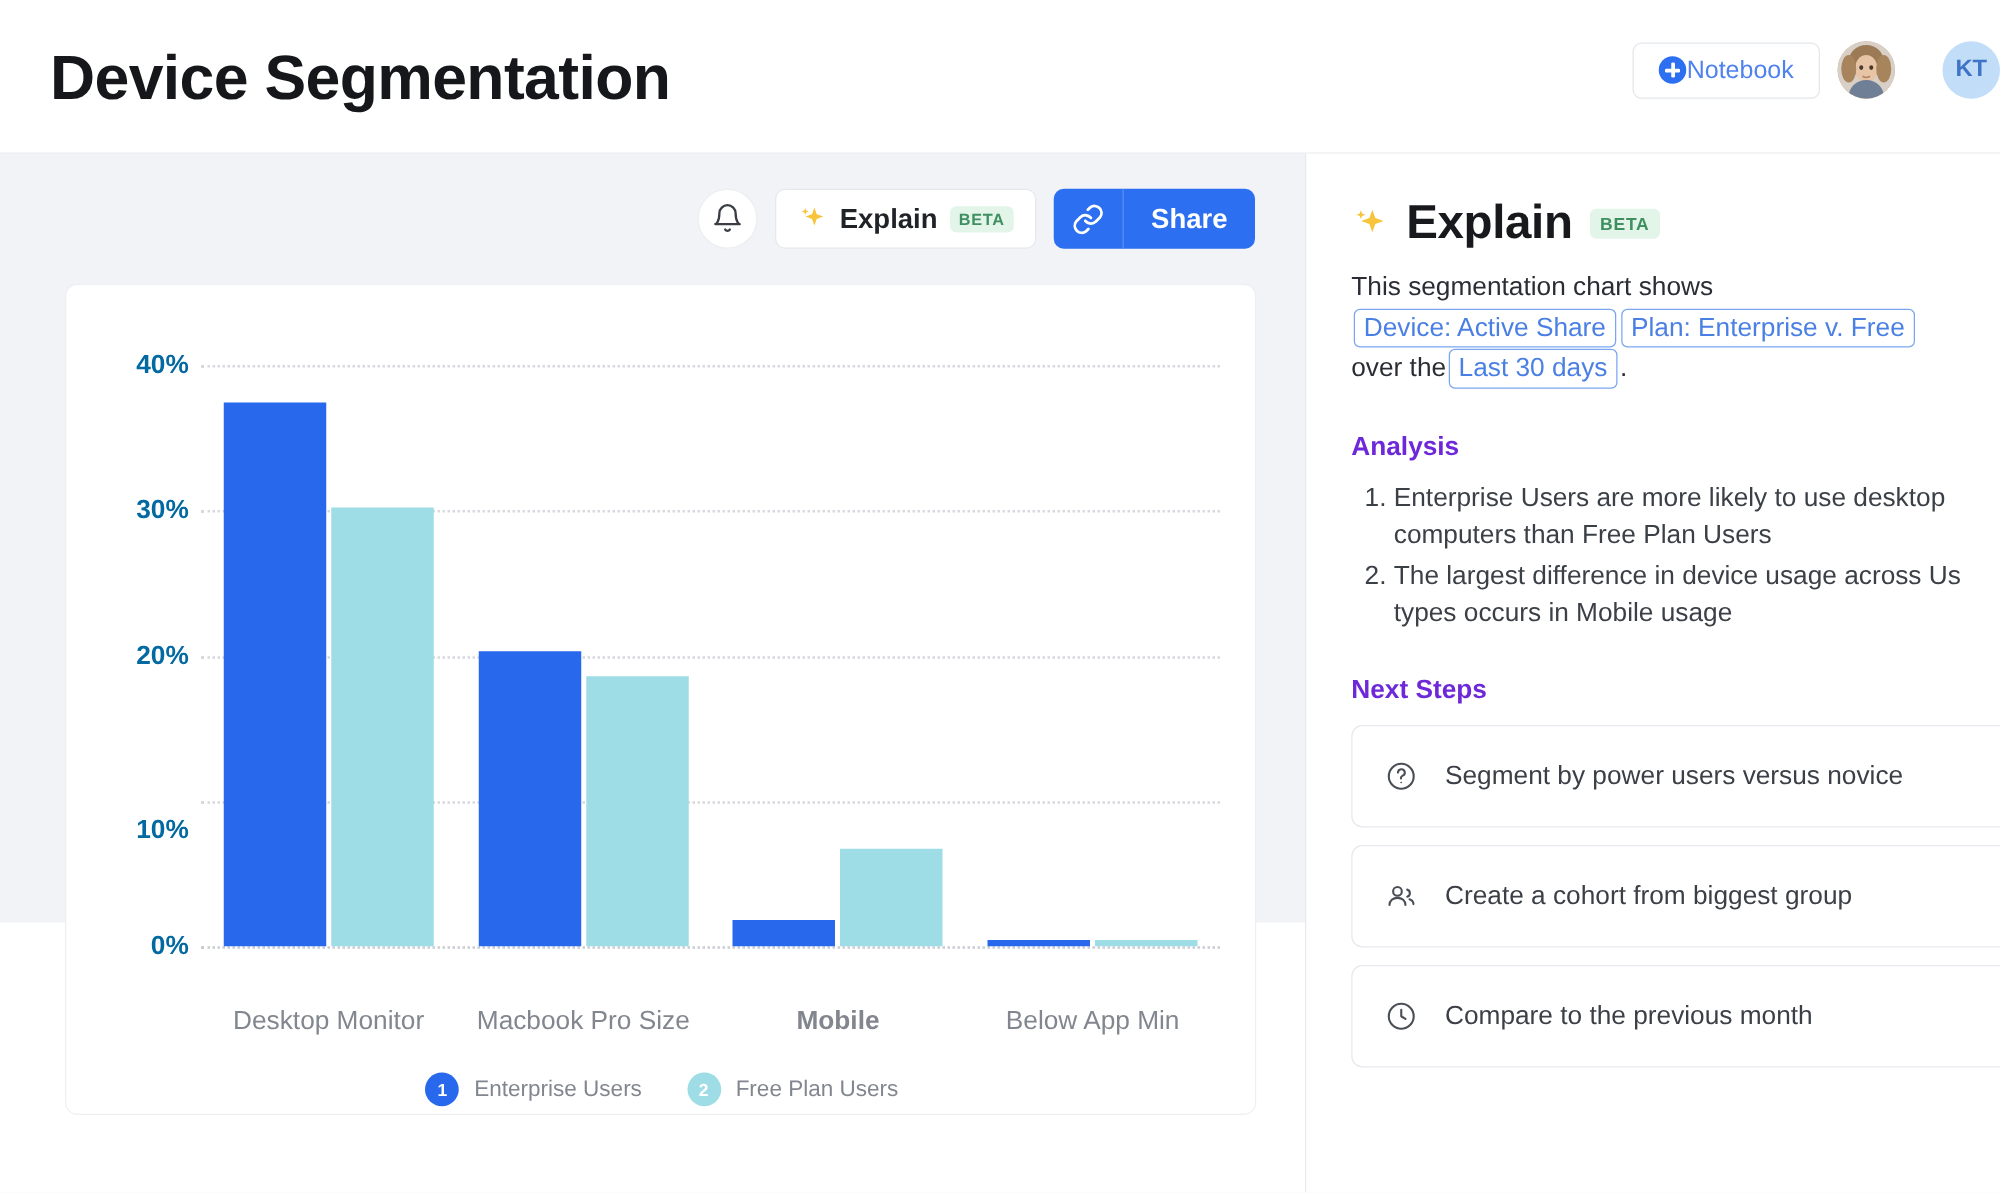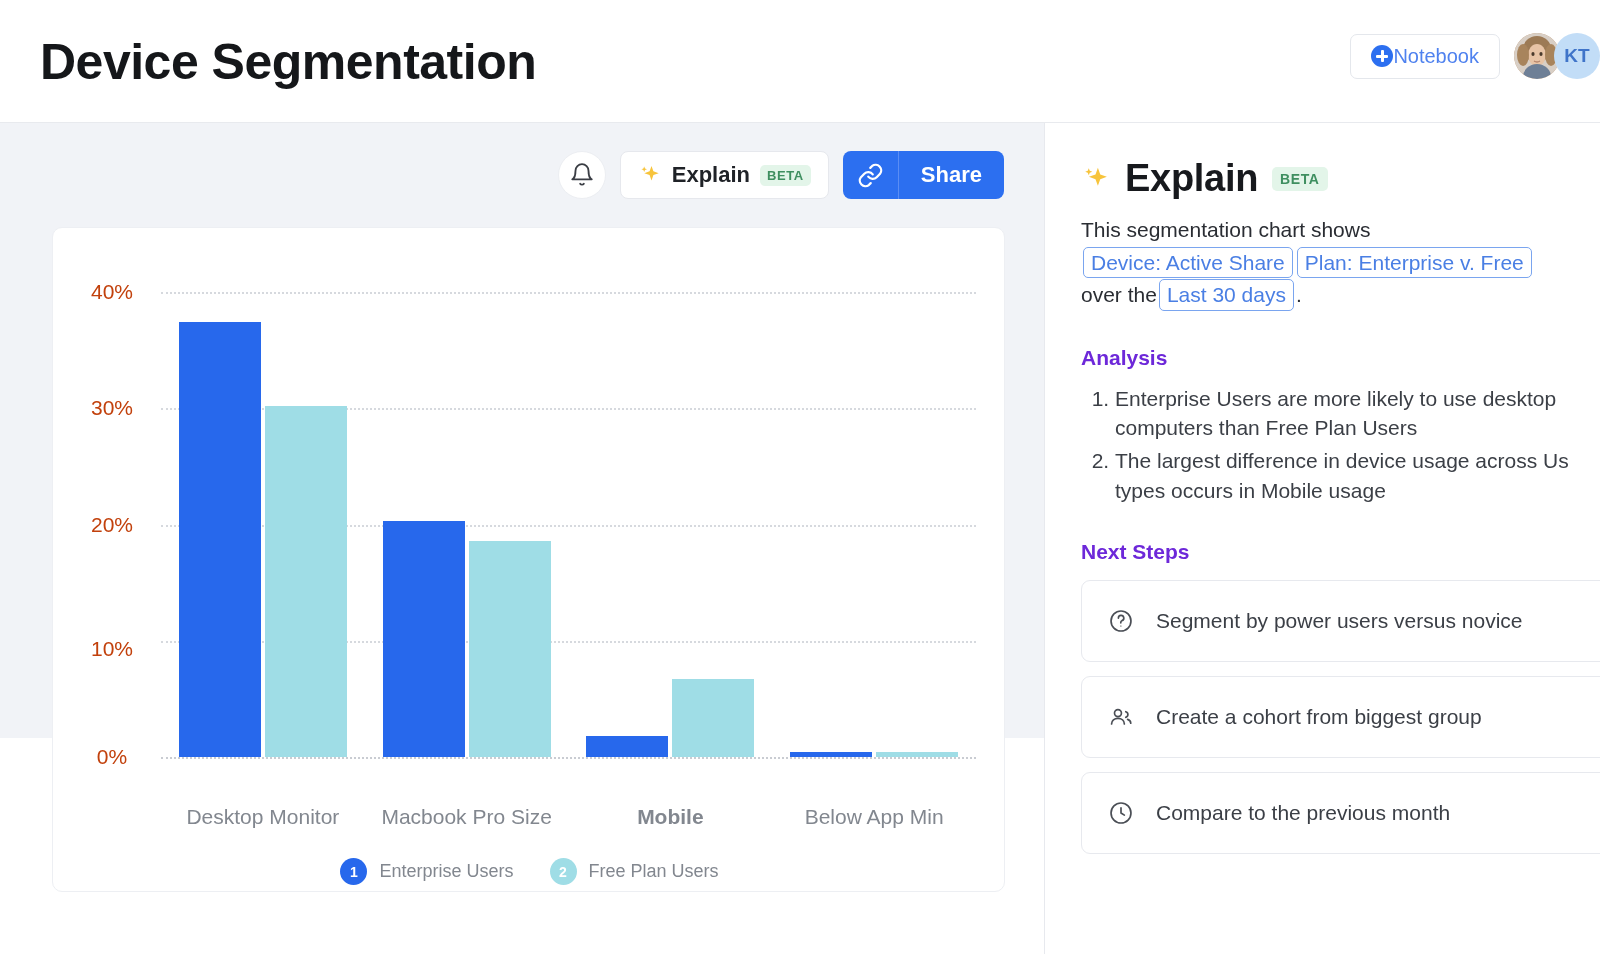--- a/index.html
+++ b/index.html
@@ -36,21 +36,21 @@
   .plus-circle {
     width: 22px; height: 22px; border-radius: 50%;
     background: #2c6ff0; position: relative; flex: 0 0 auto;
   }
   .plus-circle::before, .plus-circle::after {
     content: ""; position: absolute; background: #fff; border-radius: 1px;
   }
   .plus-circle::before { left: 5px; top: 10px; width: 12px; height: 2.5px; }
   .plus-circle::after { left: 9.75px; top: 5px; width: 2.5px; height: 12px; }
 
-  .avatars { display: flex; align-items: center; }
+  .avatars { display: flex; align-items: center; gap: 44px; }
   .avatar {
     width: 46px; height: 46px; border-radius: 50%;
     overflow: hidden; position: relative; flex: 0 0 auto;
   }
   .avatar-photo { background: #c9a98a; }
   .avatar-initials {
     background: #c2ddf7; color: #3f74c9;
     display: flex; align-items: center; justify-content: center;
     font-size: 19px; font-weight: 600; margin-left: -6px;
   }
@@ -103,22 +103,22 @@
   .chart-card {
     position: absolute; left: 52px; top: 104px;
     width: 953px; height: 665px;
     background: #ffffff; border-radius: 10px;
     border: 1px solid #edeff3;
   }
 
   
   .plot { position: absolute; left: 0; top: 0; width: 953px; height: 665px; }
   .ytick {
-    position: absolute; left: 20px; width: 78px; text-align: center;
-    font-size: 21px; color: #c2410c; transform: translateY(-50%);
+    position: absolute; left: 20px; width: 78px; text-align: right;
+    font-size: 21px; color: #0369a1; transform: translateY(-50%); font-weight: bold;
   }
   .gridline {
     position: absolute; left: 108px; right: 30px; height: 0;
     border-top: 2px dotted #d6d9de;
   }
   .axisline {
     position: absolute; left: 108px; right: 30px; height: 0;
     border-top: 2px dotted #c9ccd2;
   }
   .bar { position: absolute; bottom: 136px; }
@@ -249,21 +249,21 @@
           </div>
           <div class="share-label">Share</div>
         </div>
       </div>
 
       <div class="chart-card">
         <div class="plot" id="plot">
             <div class="axisline" style="top: 529px;"></div>
             <div class="ytick" style="top: 529px;">0%</div>
             <div class="gridline" style="top: 412.75px;"></div>
-            <div class="ytick" style="top: 421px;">10%</div>
+            <div class="ytick" style="top: 436px;">10%</div>
             <div class="gridline" style="top: 296.5px;"></div>
             <div class="ytick" style="top: 296.5px;">20%</div>
             <div class="gridline" style="top: 180.25px;"></div>
             <div class="ytick" style="top: 180.25px;">30%</div>
             <div class="gridline" style="top: 64px;"></div>
             <div class="ytick" style="top: 64px;">40%</div>
             <div class="bar ent" title="Enterprise Users – Desktop Monitor: 37.4%" style="width: 82px; height: 434.775px; bottom: 136px; left: 125.875px; background: rgb(39, 104, 236);"></div>
             <div class="bar free" title="Free Plan Users – Desktop Monitor: 30.2%" style="width: 82px; height: 351.075px; bottom: 136px; left: 211.875px; background: rgb(159, 221, 230);"></div>
             <div class="xlabel" style="left: 209.875px; bottom: 64px; text-align: center;">Desktop Monitor</div>
             <div class="bar ent" title="Enterprise Users – Macbook Pro Size: 20.3%" style="width: 82px; height: 235.988px; bottom: 136px; left: 329.625px; background: rgb(39, 104, 236);"></div>

